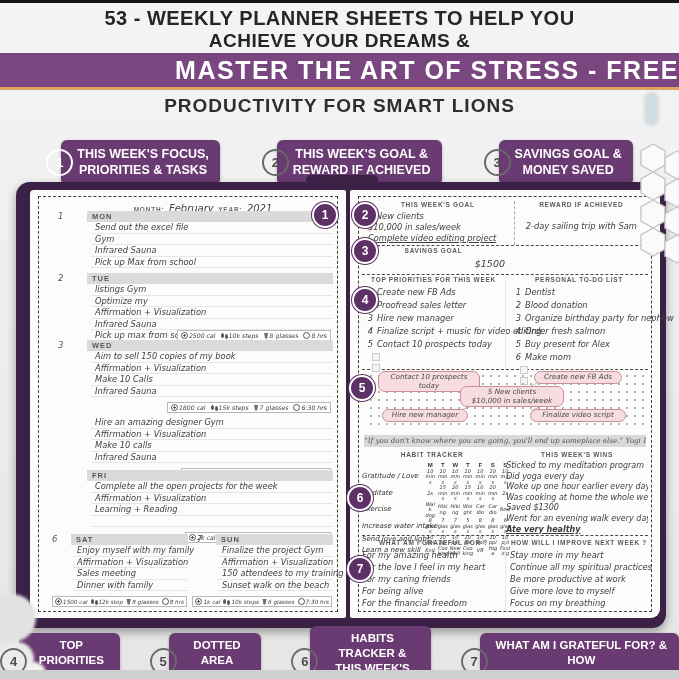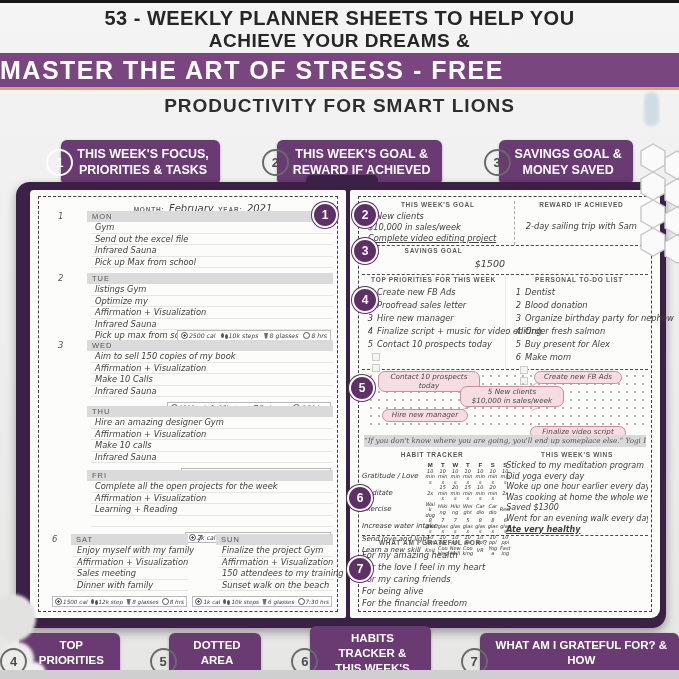--- a/index.html
+++ b/index.html
@@ -5,21 +5,21 @@
   html,body{margin:0;padding:0;background:#cfcfcf;}
   .canvas{position:relative;width:679px;height:670px;overflow:hidden;
     background:linear-gradient(180deg,#f4f4f4 0%,#ededed 55%,#e6e6e5 100%);
     font-family:"Liberation Sans",sans-serif;color:#2b2b2b;}
   .topstrip{position:absolute;top:0;left:0;right:0;height:3px;background:#161616;}
 
   
   .h1{position:absolute;top:7px;left:0;right:0;text-align:center;font-size:20px;font-weight:700;letter-spacing:.5px;color:#262626;}
   .h2{position:absolute;top:30px;left:0;right:0;text-align:center;font-size:19px;font-weight:700;letter-spacing:.5px;color:#262626;}
   .banner{position:absolute;top:53px;left:0;right:0;height:34px;background:#7a4680;border-bottom:3px solid #dda35f;
-    color:#fff;font-size:25px;font-weight:700;letter-spacing:1.5px;text-align:left;line-height:34px;}
+    color:#fff;font-size:25px;font-weight:700;letter-spacing:1.5px;text-align:right;line-height:34px;}
   .subtitle{position:absolute;top:95px;left:0;right:0;text-align:center;font-size:19px;font-weight:700;letter-spacing:1px;color:#2e2e2e;}
 
   
   .co-row{position:absolute;left:0;right:0;display:flex;justify-content:center;align-items:center;}
   .co-row.top{top:140px;gap:42px;}
   .co-row.bottom{top:626px;gap:30px;}
   .callout{display:flex;align-items:center;}
   .co-circle{width:23px;height:23px;border-radius:50%;border:2px solid #6a6a6a;color:#4c4c4c;font-weight:700;font-size:13px;
     display:flex;align-items:center;justify-content:center;background:transparent;z-index:2;flex:none;}
   .co-row.top .co-circle{margin-right:-12px;}
@@ -41,21 +41,21 @@
 
   .hand{font-family:"DejaVu Sans",sans-serif;font-style:italic;color:#3e3e3e;}
   .plabel{font-size:6.5px;letter-spacing:.8px;color:#6b6b6b;font-weight:700;}
 
   
   .month-line{position:absolute;top:1px;left:30px;right:0;text-align:center;height:12px;}
   .month-line .hand{font-size:10px;}
   .day-block{position:absolute;left:4px;right:4px;}
   .day-bar{display:flex;height:11px;}
   .day-num{width:44px;font-size:8.5px;color:#555;padding-left:15px;box-sizing:border-box;font-style:italic;font-family:"DejaVu Sans",sans-serif;}
-  .day-name{flex:1;background:#dadada;font-size:7.5px;font-weight:400;color:#565656;letter-spacing:1px;padding:1px 0 0 5px;}
+  .day-name{flex:1;background:#dadada;font-size:7.5px;font-weight:700;color:#565656;letter-spacing:1px;padding:1px 0 0 5px;}
   .task-line{height:10.5px;margin-left:48px;border-bottom:1px solid #e6e6e3;position:relative;
     font-size:8.3px;line-height:10px;padding-left:4px;white-space:nowrap;overflow:visible;}
   .tracker{display:inline-flex;gap:5px;border:1px solid #b9b9b9;background:#fff;font-size:6.2px;
     color:#4a4a4a;padding:0 3px;height:9px;align-items:center;white-space:nowrap;}
   .tracker .hand{font-size:6.2px;}
   .tracker-line{margin-left:48px;height:9px;text-align:right;padding-right:2px;}
   .task-line .tracker{position:absolute;right:2px;top:0;}
   .satsun{position:absolute;left:4px;right:4px;top:337px;display:flex;}
   .half{width:50%;box-sizing:border-box;}
   .half .day-num{width:28px;padding-left:9px;}
@@ -95,21 +95,21 @@
   .dotted{position:absolute;top:172px;left:5px;right:5px;height:62px;
     background-image:radial-gradient(circle,#b5b5b5 .8px,transparent 1.1px);
     background-size:8px 8px;background-position:3px 3px;}
   .pill{position:absolute;background:#f7dde2;border:1px solid #c88e9d;border-radius:7px;
     font-size:7.2px;color:#4a4a4a;text-align:center;line-height:1.2;padding:1px 3px;white-space:pre-line;
     font-family:"DejaVu Sans",sans-serif;font-style:italic;box-sizing:border-box;}
   .pill-tl{left:14px;top:2px;width:102px;}
   .pill-tr{left:170px;top:2px;width:88px;}
   .pill-c{left:96px;top:17px;width:104px;}
   .pill-bl{left:18px;top:40px;width:86px;}
-  .pill-br{left:166px;top:40px;width:96px;margin-top:17px;}
+  .pill-br{left:166px;top:40px;width:96px;}
   .mindlines{position:absolute;inset:0;width:100%;height:100%;}
 
   .quote-bar{position:absolute;top:238px;left:5px;right:5px;height:12px;background:#d9d9d9;
     font-family:"DejaVu Serif",serif;font-style:italic;font-size:7.2px;color:#555;text-align:center;line-height:12px;
     white-space:nowrap;overflow:hidden;}
 
   .sec-habit{top:254px;height:84px;border-bottom:1.4px dashed #4a4a4a;display:flex;}
   .habit-col{width:49%;}
   .wins-col{width:51%;padding-left:4px;box-sizing:border-box;}
   .habit-grid{display:grid;grid-template-columns:62px repeat(7,12.5px);font-size:5px;line-height:1.1;color:#333;margin-top:1px;}
@@ -173,22 +173,22 @@
           <span class="hand">February</span>
           <span class="plabel">YEAR:</span>
           <span class="hand">2021</span>
         </div>
         <div id="days-full">
             <div class="day-block" style="top: 14px;">
               <div class="day-bar">
                 <span class="day-num">1</span>
                 <div class="day-name">MON</div>
               </div>
+              <div class="task-line"><span class="hand">Send out the excel file</span></div>
               <div class="task-line"><span class="hand">Gym</span></div>
-              <div class="task-line"><span class="hand">Send out the excel file</span></div>
               <div class="task-line"><span class="hand">Infrared Sauna</span></div>
               <div class="task-line"><span class="hand">Pick up Max from school</span></div>
               <div class="tracker-line"><span class="tracker">
                   <span class="tr-seg" style="display: inline-flex; align-items: center; gap: 1px;">
                     <i class="ic ic-meals-icon"></i>
                     <span class="hand">3 meals</span>
                   </span>
                   <span class="tr-seg" style="display: inline-flex; align-items: center; gap: 1px;">
                     <i class="ic ic-steps-icon"></i>
                     <span class="hand">8k steps</span>
@@ -255,21 +255,20 @@
                   </span>
                   <span class="tr-seg" style="display: inline-flex; align-items: center; gap: 1px;">
                     <i class="ic ic-sleep-icon"></i>
                     <span class="hand">6:30 hrs</span>
                   </span>
                 </span></div>
             </div>
             <div class="day-block" style="top: 209px;">
               <div class="day-bar">
                 <span class="day-num"></span>
-                <div class="day-name">THU</div>
               </div>
               <div class="task-line"><span class="hand">Hire an amazing designer Gym</span></div>
               <div class="task-line"><span class="hand">Affirmation + Visualization</span></div>
               <div class="task-line"><span class="hand">Make 10 calls</span></div>
               <div class="task-line"><span class="hand">Infrared Sauna</span></div>
               <div class="tracker-line"><span class="tracker">
                   <span class="tr-seg" style="display: inline-flex; align-items: center; gap: 1px;">
                     <i class="ic ic-meals-icon"></i>
                     <span class="hand">1700 cal</span>
                   </span>
@@ -568,20 +567,30 @@
           <div class="grat-col">
             <div class="sec-title">WHAT AM I GRATEFUL FOR ?</div>
             <div id="grateful-items">
                 <div class="grat-item hand">For my amazing health</div>
                 <div class="grat-item hand">For the love I feel in my heart</div>
                 <div class="grat-item hand">For my caring friends</div>
                 <div class="grat-item hand">For being alive</div>
                 <div class="grat-item hand">For the financial freedom</div>
               </div>
           </div>
+          <div class="grat-col">
+            <div class="sec-title">HOW WILL I IMPROVE NEXT WEEK ?</div>
+            <div id="improve-items">
+                <div class="grat-item hand">Stay more in my heart</div>
+                <div class="grat-item hand">Continue all my spiritual practices</div>
+                <div class="grat-item hand">Be more productive at work</div>
+                <div class="grat-item hand">Give more love to myself</div>
+                <div class="grat-item hand">Focus on my breathing</div>
+              </div>
+          </div>
         </div>
 
       </div>
     </div>
   </div>
 
   <div id="markers">
       <div class="marker" style="left: 312px; top: 202px;">1</div>
       <div class="marker" style="left: 352px; top: 202px;">2</div>
       <div class="marker" style="left: 352px; top: 238px;">3</div>

